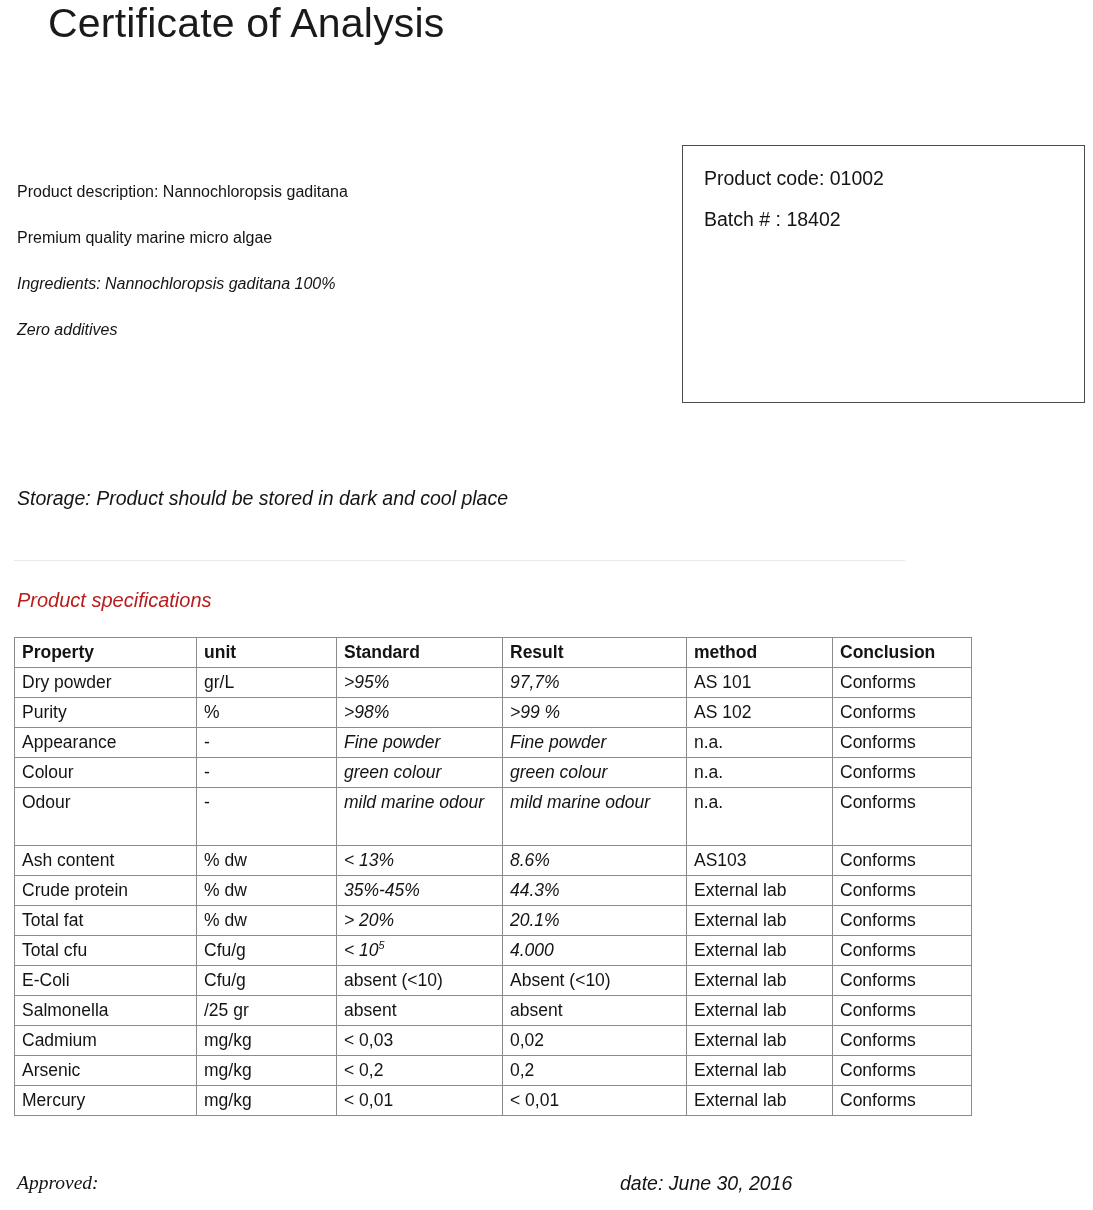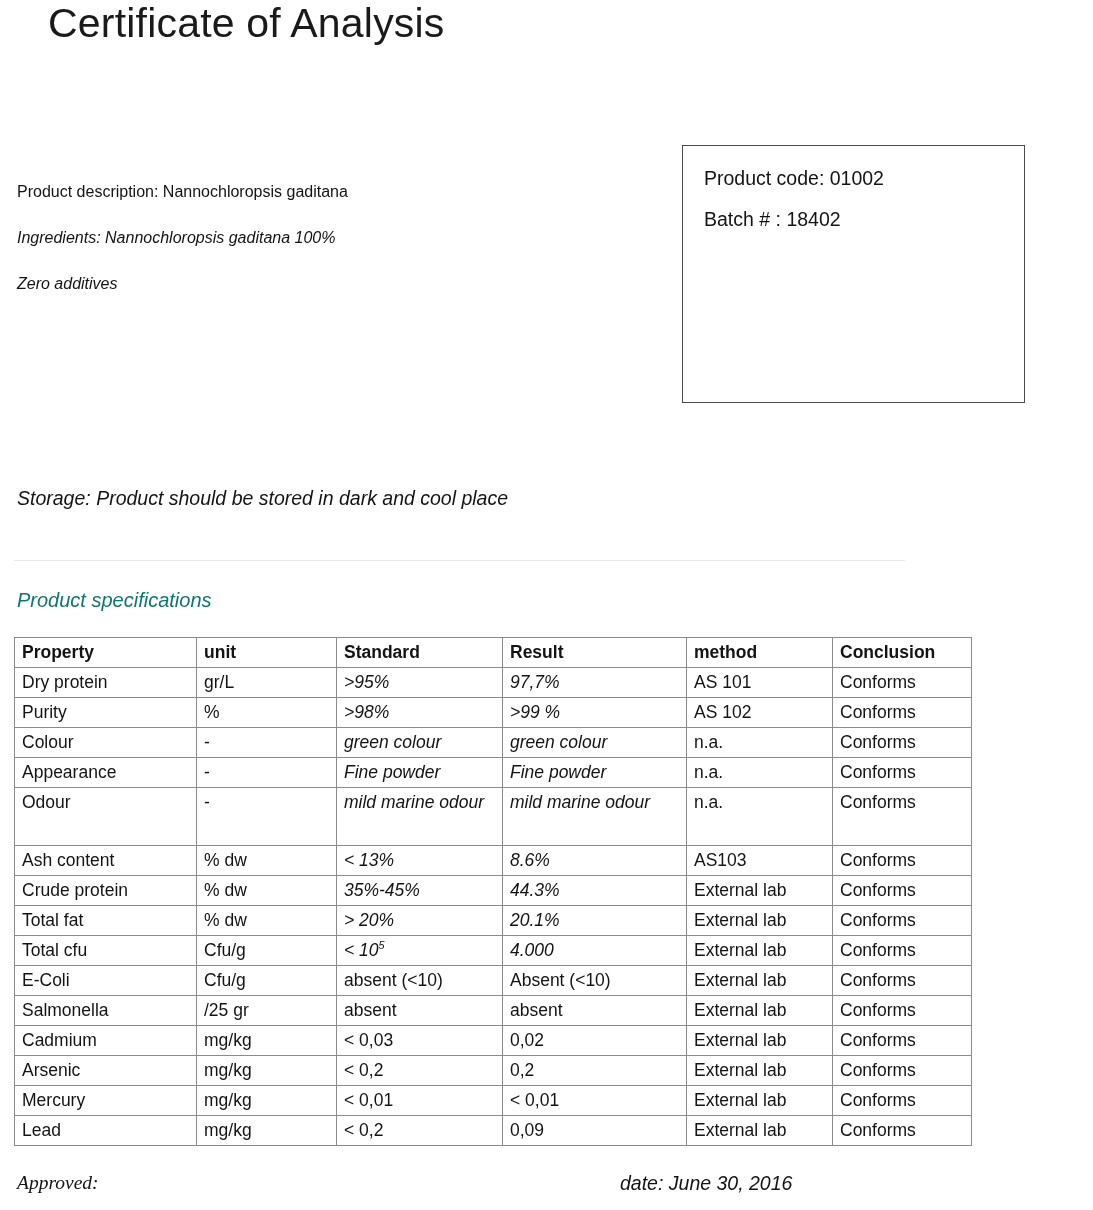--- a/index.html
+++ b/index.html
@@ -52,21 +52,21 @@
   }
   .desc-line.italic {
     font-style: italic;
   }
 
   
   .code-box {
     position: absolute;
     left: 682px;
     top: 145px;
-    width: 343px;
+    width: 403px;
     height: 258px;
     border: 1.5px solid #4b4b4b;
     box-sizing: border-box;
     background: #ffffff;
   }
   .code-line {
     position: absolute;
     left: 21px;
     font-size: 19.5px;
     color: #141414;
@@ -96,21 +96,21 @@
     background: #e9e9e9;
   }
 
   
   .spec-heading {
     position: absolute;
     left: 17px;
     top: 589px;
     font-size: 20px;
     font-style: italic;
-    color: #0f766e;
+    color: #b91c1c;
     white-space: nowrap;
   }
 
   
   .spec-table {
     position: absolute;
     left: 14px;
     top: 637px;
     width: 957px;
     border-collapse: collapse;
@@ -176,20 +176,21 @@
 </style>
 </head>
 <body>
 
 <div class="page">
 
   <div class="doc-title">Certificate of Analysis</div>
 
   <div class="desc-block">
       <div class="desc-line">Product description: Nannochloropsis gaditana</div>
+      <div class="desc-line">Premium quality marine micro algae</div>
       <div class="desc-line italic">Ingredients: Nannochloropsis gaditana 100%</div>
       <div class="desc-line italic">Zero additives</div>
     </div>
 
   <div class="code-box">
     <div class="code-line l1">Product code: 01002</div>
     <div class="code-line l2">Batch # : 18402</div>
   </div>
 
   <div class="storage-line">Storage: Product should be stored in dark and cool place</div>
@@ -212,48 +213,48 @@
           <th>Property</th>
           <th>unit</th>
           <th>Standard</th>
           <th>Result</th>
           <th>method</th>
           <th>Conclusion</th>
         </tr>
     </thead>
     <tbody>
         <tr>
-          <td class="cell-normal">Dry protein</td>
+          <td class="cell-normal">Dry powder</td>
           <td class="cell-normal">gr/L</td>
           <td class="cell-italic">&gt;95%</td>
           <td class="cell-italic">97,7%</td>
           <td class="cell-normal">AS 101</td>
           <td class="cell-normal">Conforms</td>
         </tr>
         <tr>
           <td class="cell-normal">Purity</td>
           <td class="cell-normal">%</td>
           <td class="cell-italic">&gt;98%</td>
           <td class="cell-italic">&gt;99 %</td>
           <td class="cell-normal">AS 102</td>
           <td class="cell-normal">Conforms</td>
         </tr>
         <tr>
+          <td class="cell-normal">Appearance</td>
+          <td class="cell-normal">-</td>
+          <td class="cell-italic">Fine powder</td>
+          <td class="cell-italic">Fine powder</td>
+          <td class="cell-normal">n.a.</td>
+          <td class="cell-normal">Conforms</td>
+        </tr>
+        <tr>
           <td class="cell-normal">Colour</td>
           <td class="cell-normal">-</td>
           <td class="cell-italic">green colour</td>
           <td class="cell-italic">green colour</td>
-          <td class="cell-normal">n.a.</td>
-          <td class="cell-normal">Conforms</td>
-        </tr>
-        <tr>
-          <td class="cell-normal">Appearance</td>
-          <td class="cell-normal">-</td>
-          <td class="cell-italic">Fine powder</td>
-          <td class="cell-italic">Fine powder</td>
           <td class="cell-normal">n.a.</td>
           <td class="cell-normal">Conforms</td>
         </tr>
         <tr class="tall-row">
           <td class="cell-normal">Odour</td>
           <td class="cell-normal">-</td>
           <td class="cell-italic">mild marine odour</td>
           <td class="cell-italic">mild marine odour</td>
           <td class="cell-normal">n.a.</td>
           <td class="cell-normal">Conforms</td>
@@ -323,28 +324,20 @@
           <td class="cell-normal">Conforms</td>
         </tr>
         <tr>
           <td class="cell-normal">Mercury</td>
           <td class="cell-normal">mg/kg</td>
           <td class="cell-normal">&lt; 0,01</td>
           <td class="cell-normal">&lt; 0,01</td>
           <td class="cell-normal">External lab</td>
           <td class="cell-normal">Conforms</td>
         </tr>
-        <tr>
-          <td class="cell-normal">Lead</td>
-          <td class="cell-normal">mg/kg</td>
-          <td class="cell-normal">&lt; 0,2</td>
-          <td class="cell-normal">0,09</td>
-          <td class="cell-normal">External lab</td>
-          <td class="cell-normal">Conforms</td>
-        </tr>
       </tbody>
   </table>
 
   <div class="footer">
     <div class="approved">Approved:</div>
     <div class="date">date: June 30, 2016</div>
   </div>
 
 </div>
 

